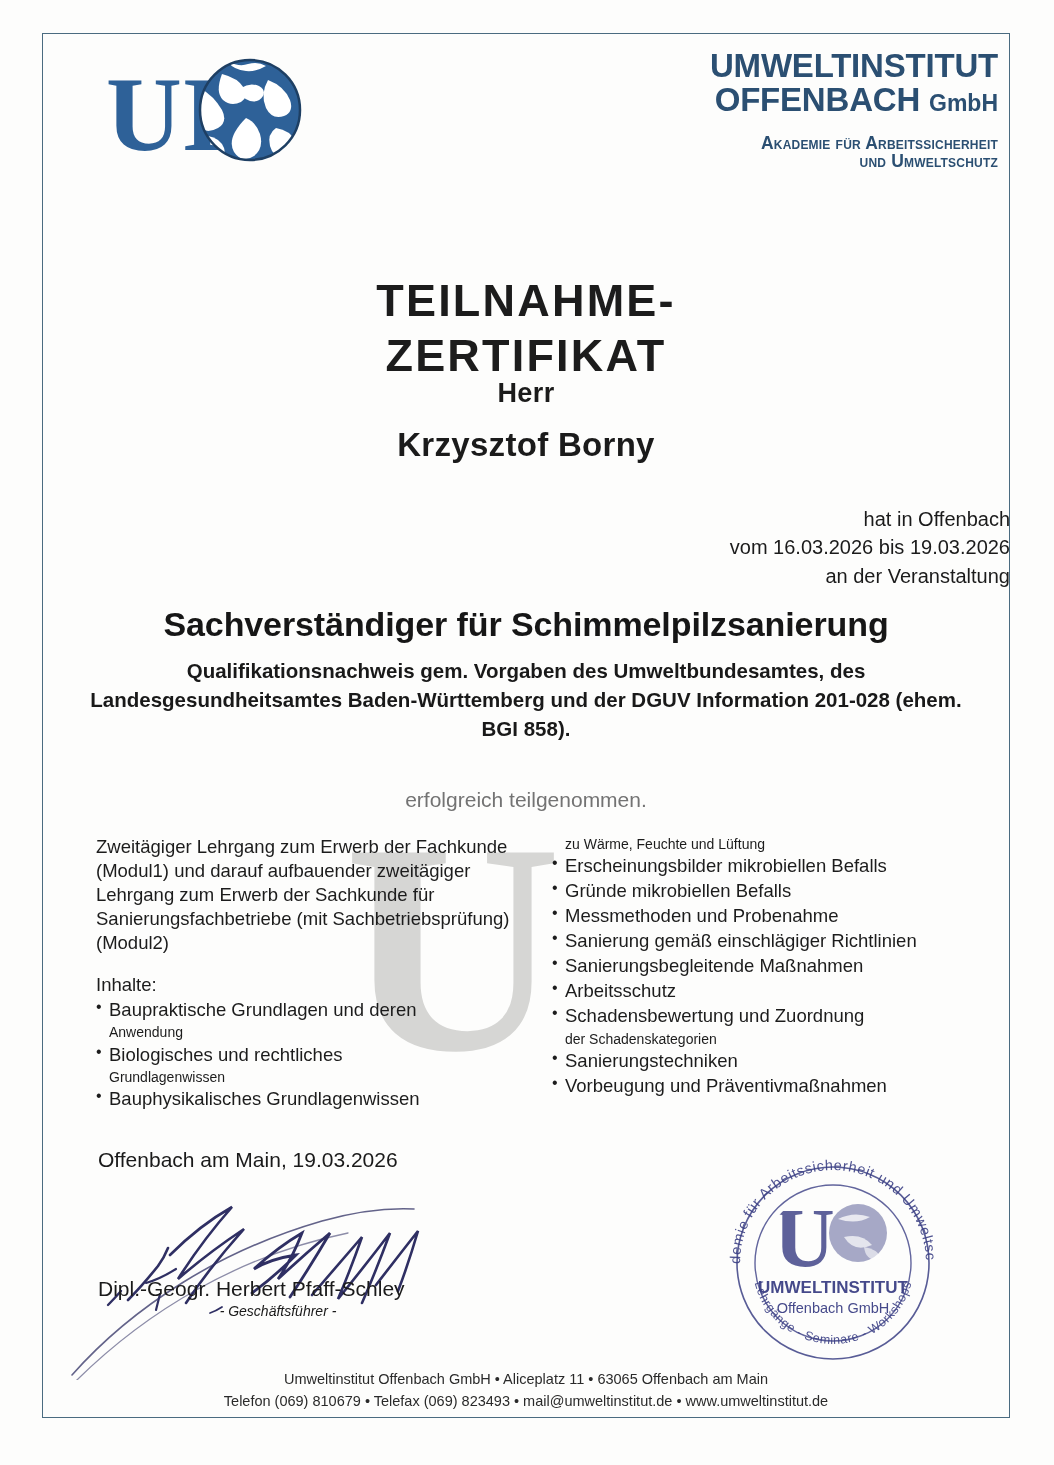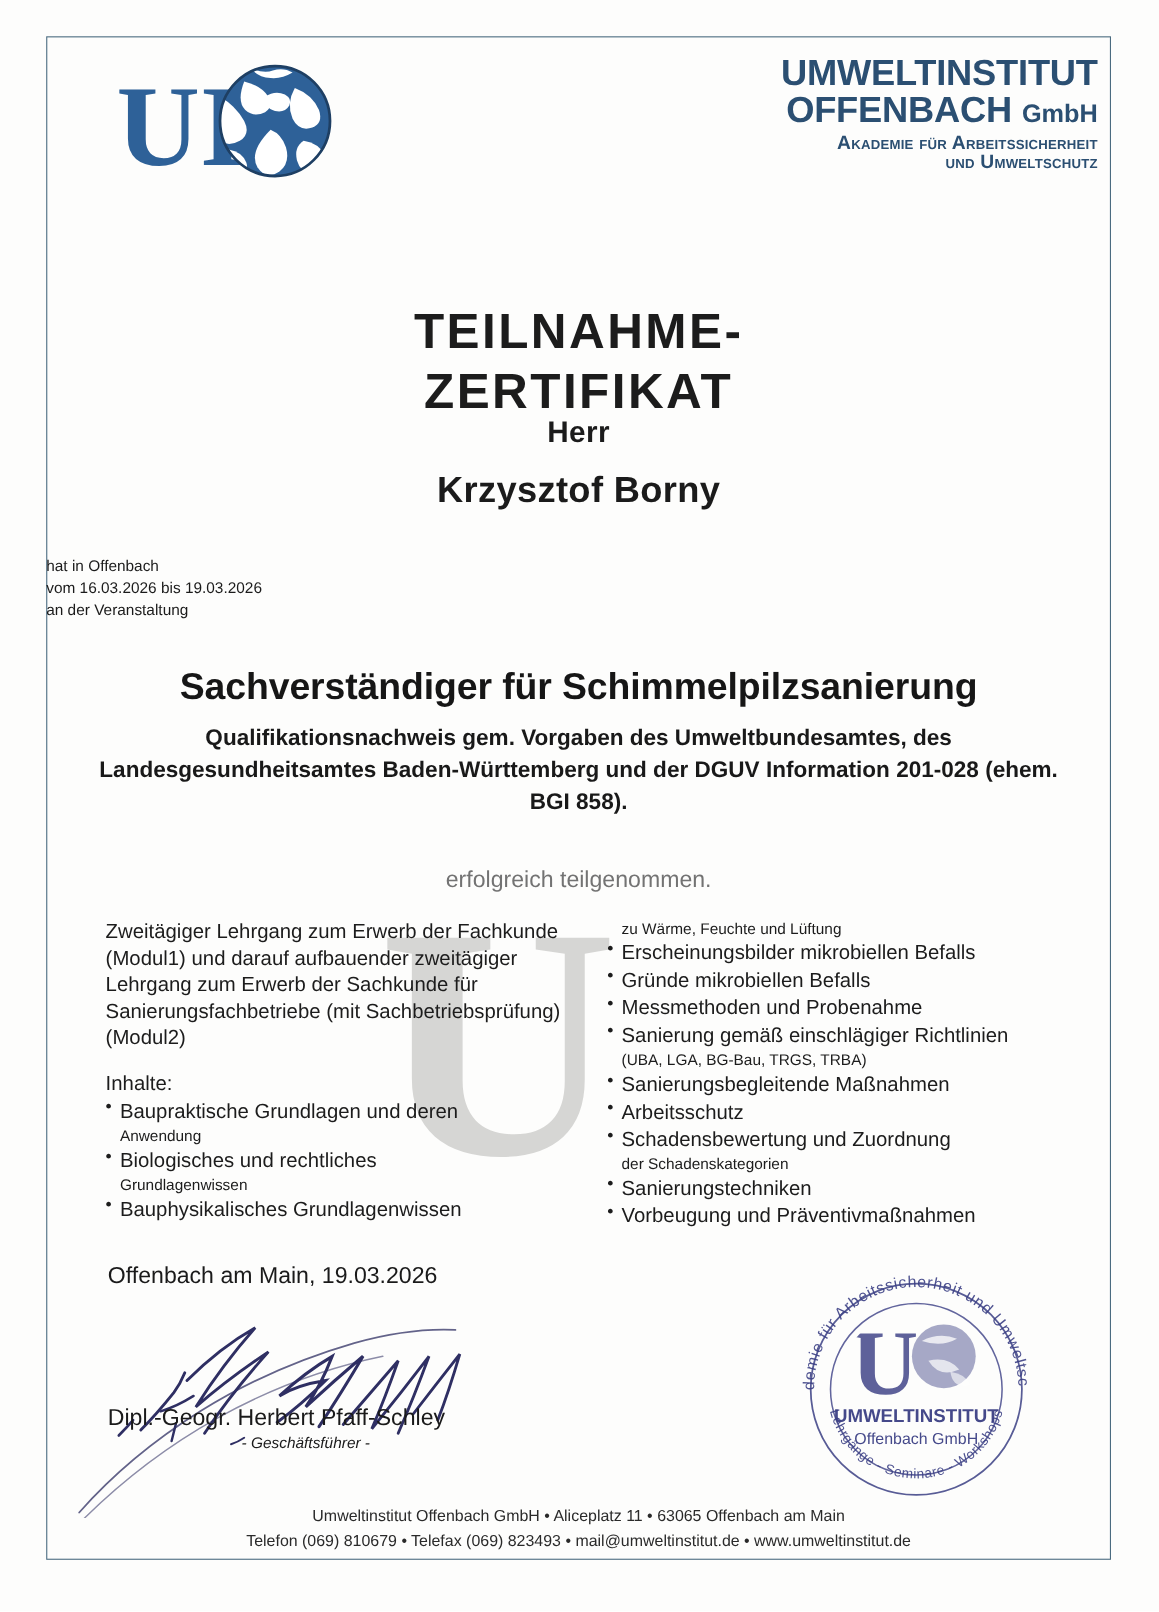--- a/index.html
+++ b/index.html
@@ -68,21 +68,21 @@
   .org-l2 .gmbh {
     font-size: 23px;
     letter-spacing: 0;
   }
   .org-l3, .org-l4 {
     display: block;
     font-size: 17.5px;
     font-weight: bold;
     font-variant: small-caps;
     letter-spacing: 0.2px;
-    margin-top: 2px;
+    margin-top: 16px;
   }
   .org-l4 { margin-top: 0px; }
 
   
   #title {
     position: absolute;
     left: 42px;
     top: 238px;
     width: 968px;
     text-align: center;
@@ -117,23 +117,23 @@
     font-weight: bold;
     letter-spacing: 0.3px;
     margin-top: 17px;
   }
 
   #intro {
     position: absolute;
     left: 42px;
     top: 505px;
     width: 968px;
-    text-align: left;
+    text-align: right;
     color: #1b1b1b;
-    font-size: 14px;
+    font-size: 20px;
     line-height: 1.42;
   }
   #intro span { display: block; }
 
   #course {
     position: absolute;
     left: 42px;
     top: 605px;
     width: 968px;
     text-align: center;
@@ -371,21 +371,20 @@
       </ul>
     </div>
 
     <div class="col right">
       <p class="contline">zu Wärme, Feuchte und Lüftung</p>
       <ul class="bullets">
         <li>Erscheinungsbilder mikrobiellen Befalls</li>
         <li>Gründe mikrobiellen Befalls</li>
         <li>Messmethoden und Probenahme</li>
         <li>Sanierung gemäß einschlägiger Richtlinien</li>
-        <p class="contline">(UBA, LGA, BG-Bau, TRGS, TRBA)</p>
         <li>Sanierungsbegleitende Maßnahmen</li>
         <li>Arbeitsschutz</li>
         <li>Schadensbewertung und Zuordnung</li>
         <p class="contline">der Schadenskategorien</p>
         <li>Sanierungstechniken</li>
         <li>Vorbeugung und Präventivmaßnahmen</li>
       </ul>
     </div>
   </div>
 

